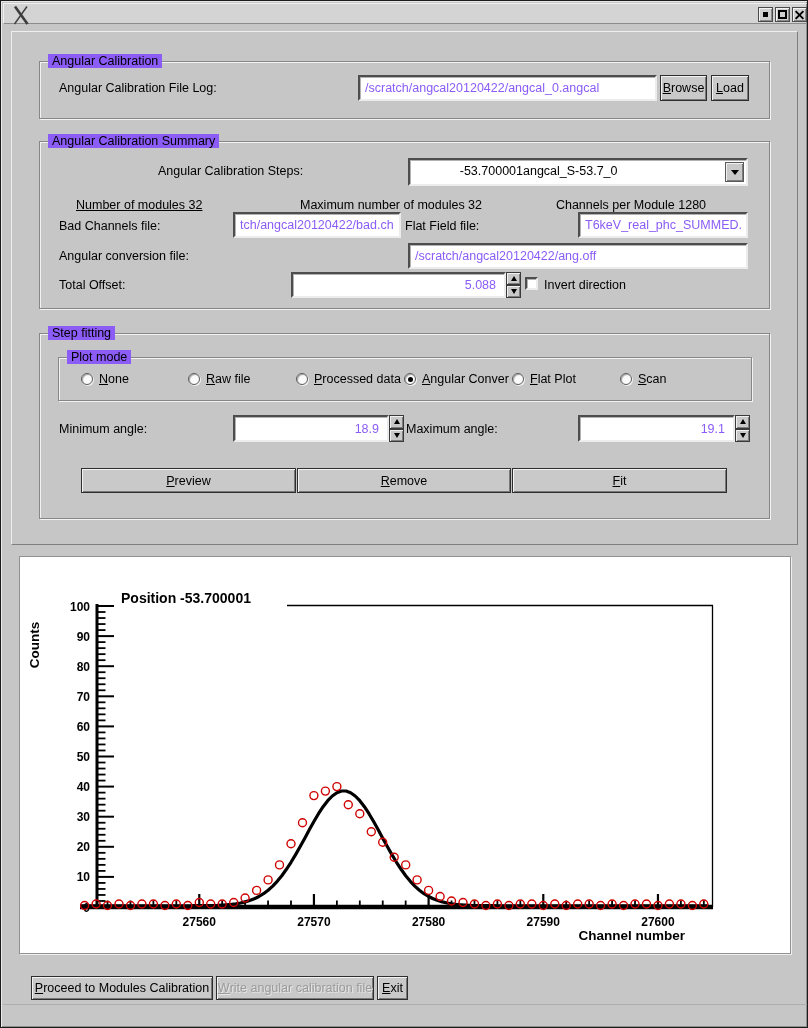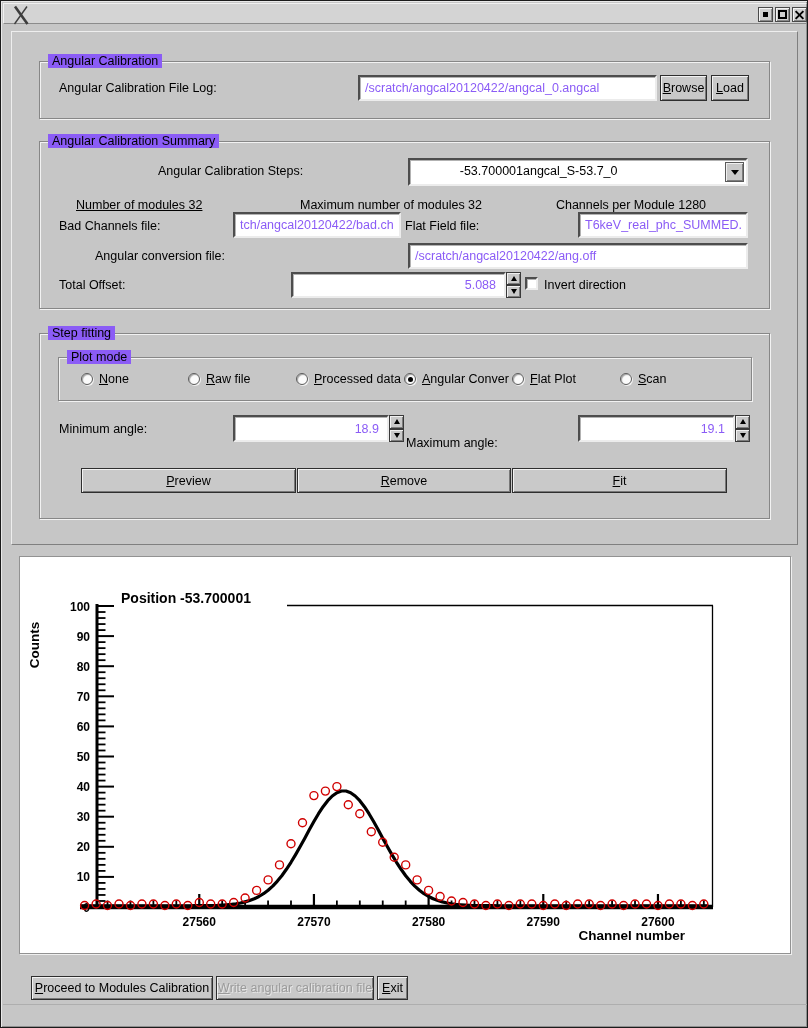--- a/index.html
+++ b/index.html
@@ -127,21 +127,21 @@
   </div>
   <div class="lbl" style="left:75px; top:197px; width:200px; text-decoration:underline;">Number of modules 32</div>
   <div class="lbl" style="left:290px; top:197px; width:200px; text-align:center;">Maximum number of modules 32</div>
   <div class="lbl" style="left:530px; top:197px; width:200px; text-align:center;">Channels per Module 1280</div>
 
   <div class="lbl" style="left:58px; top:218px;">Bad Channels file:</div>
   <input class="tin" style="left: 232px; top: 211px; width: 168px; height: 26px;" value="tch/angcal20120422/bad.chan">
   <div class="lbl" style="left:404px; top:218px;">Flat Field file:</div>
   <input class="tin" style="left: 577px; top: 211px; width: 170px; height: 26px;" value="T6keV_real_phc_SUMMED.raw">
 
-  <div class="lbl" style="left:58px; top:248px;margin-left:36px;">Angular conversion file:</div>
+  <div class="lbl" style="left:58px; top:248px;">Angular conversion file:</div>
   <input class="tin" style="left: 407px; top: 242px; width: 340px; height: 26px;" value="/scratch/angcal20120422/ang.off">
 
   <div class="lbl" style="left:58px; top:277px;">Total Offset:</div>
   <div class="spin" style="left:290px; top:271px; width:230px; height:26px;">
     <input class="tin num" style="position: absolute;" value="5.088">
     <div class="spin-col">
       <div class="spin-b up">
           <div class="tri-up-s"></div>
         </div>
       <div class="spin-b dn">
@@ -189,21 +189,21 @@
     <input class="tin num" value="18.9" style="">
     <div class="spin-col">
       <div class="spin-b up">
           <div class="tri-up-s"></div>
         </div>
       <div class="spin-b dn">
           <div class="tri-dn-s"></div>
         </div>
     </div>
   </div>
-  <div class="lbl" style="left:405px; top:421px;margin-top:14px;">Maximum angle:</div>
+  <div class="lbl" style="left:405px; top:421px;">Maximum angle:</div>
   <div class="spin" style="left:577px; top:414px; width:172px; height:27px;">
     <input class="tin num" value="19.1" style="">
     <div class="spin-col">
       <div class="spin-b up">
           <div class="tri-up-s"></div>
         </div>
       <div class="spin-b dn">
           <div class="tri-dn-s"></div>
         </div>
     </div>

